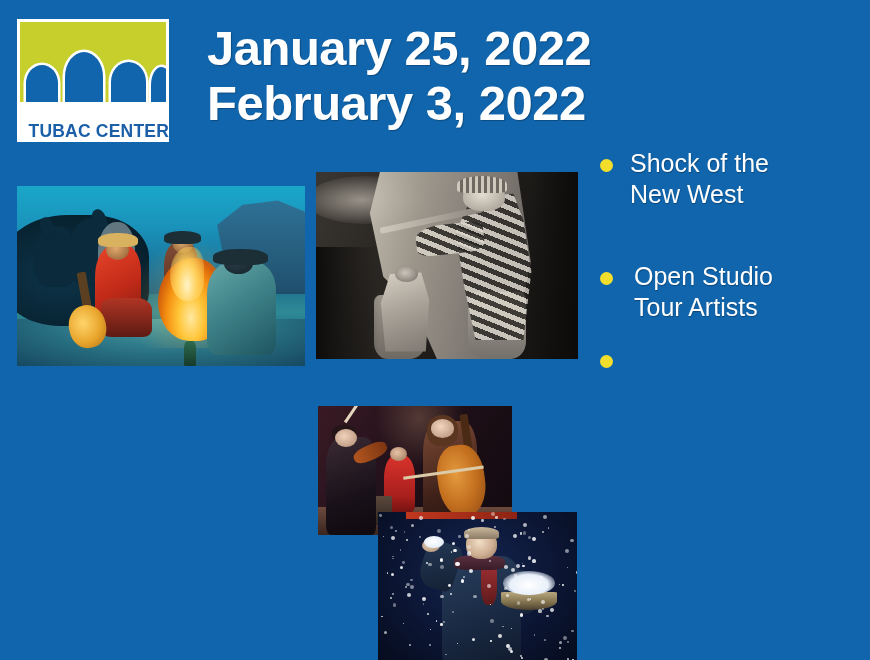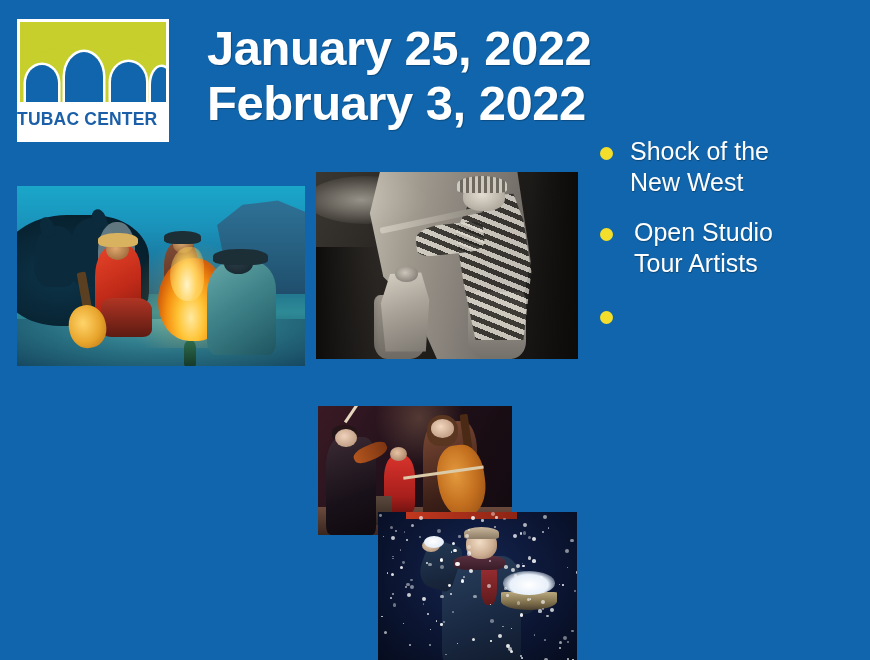--- a/index.html
+++ b/index.html
@@ -58,24 +58,25 @@
     bottom: 0;
     background: #1065AC;
     border-top-left-radius: 100% 100%;
     border-top-right-radius: 100% 100%;
     box-shadow: 0 0 0 2.5px #ffffff;
   }
   .logo-text-wrap {
     position: absolute;
     left: 0;
     right: 0;
-    bottom: 14px;
-    text-align: left;
+    bottom: 2px;
+    text-align: right;
     color: #1B5FA8;
     line-height: 1.0;
+    padding-left: 7px;
   }
   .logo-line1 {
     font-size: 17.5px;
     font-weight: bold;
     letter-spacing: 0.2px;
     display: block;
   }
   .logo-line2 {
     font-size: 17.5px;
     font-weight: bold;
@@ -504,23 +505,23 @@
   .bullet-item .dot {
     position: absolute;
     left: 8px;
     top: 11px;
     width: 13px;
     height: 13px;
     border-radius: 50%;
     background: #F3DE2C;
   }
   .bullet-item .btext { display:block; white-space: pre-line; }
-  #bullet-0 { margin-top: 0px; }
+  #bullet-0 { margin-top: 12px; }
   #bullet-1 { margin-top: 18px; }
-  #bullet-2 { margin-top: 20px; padding-left: 42px; }
+  #bullet-2 { margin-top: 52px; padding-left: 42px; }
   #bullet-3 { margin-top: 42px; padding-left: 42px; }
   #bullet-4 { margin-top: 22px; padding-left: 42px; }
 </style>
 </head>
 <body>
 
 <div id="poster">
 
   <div class="logo-box">
     <div class="logo-arches">

